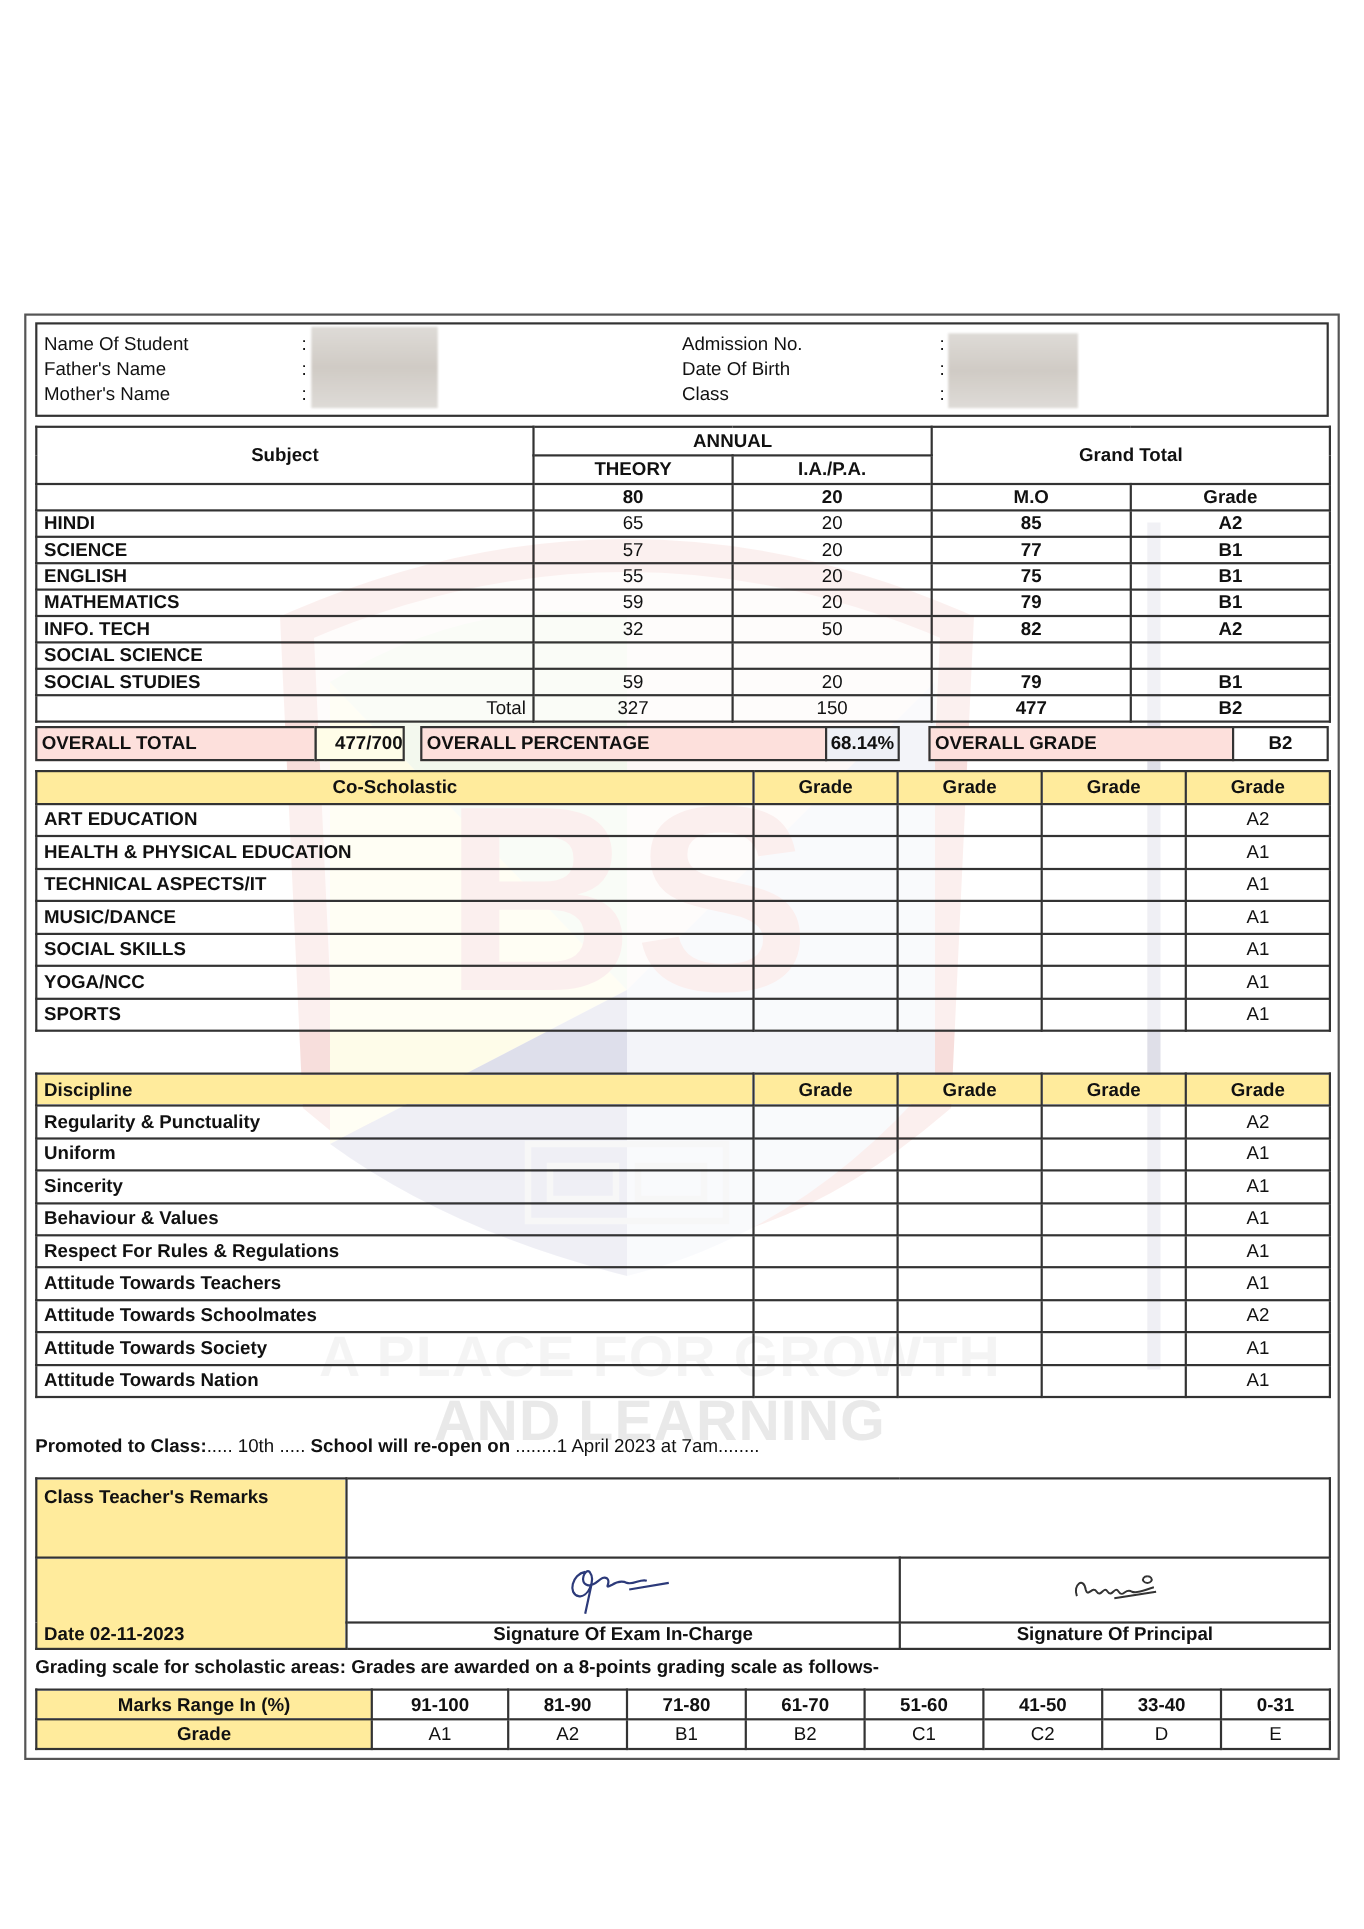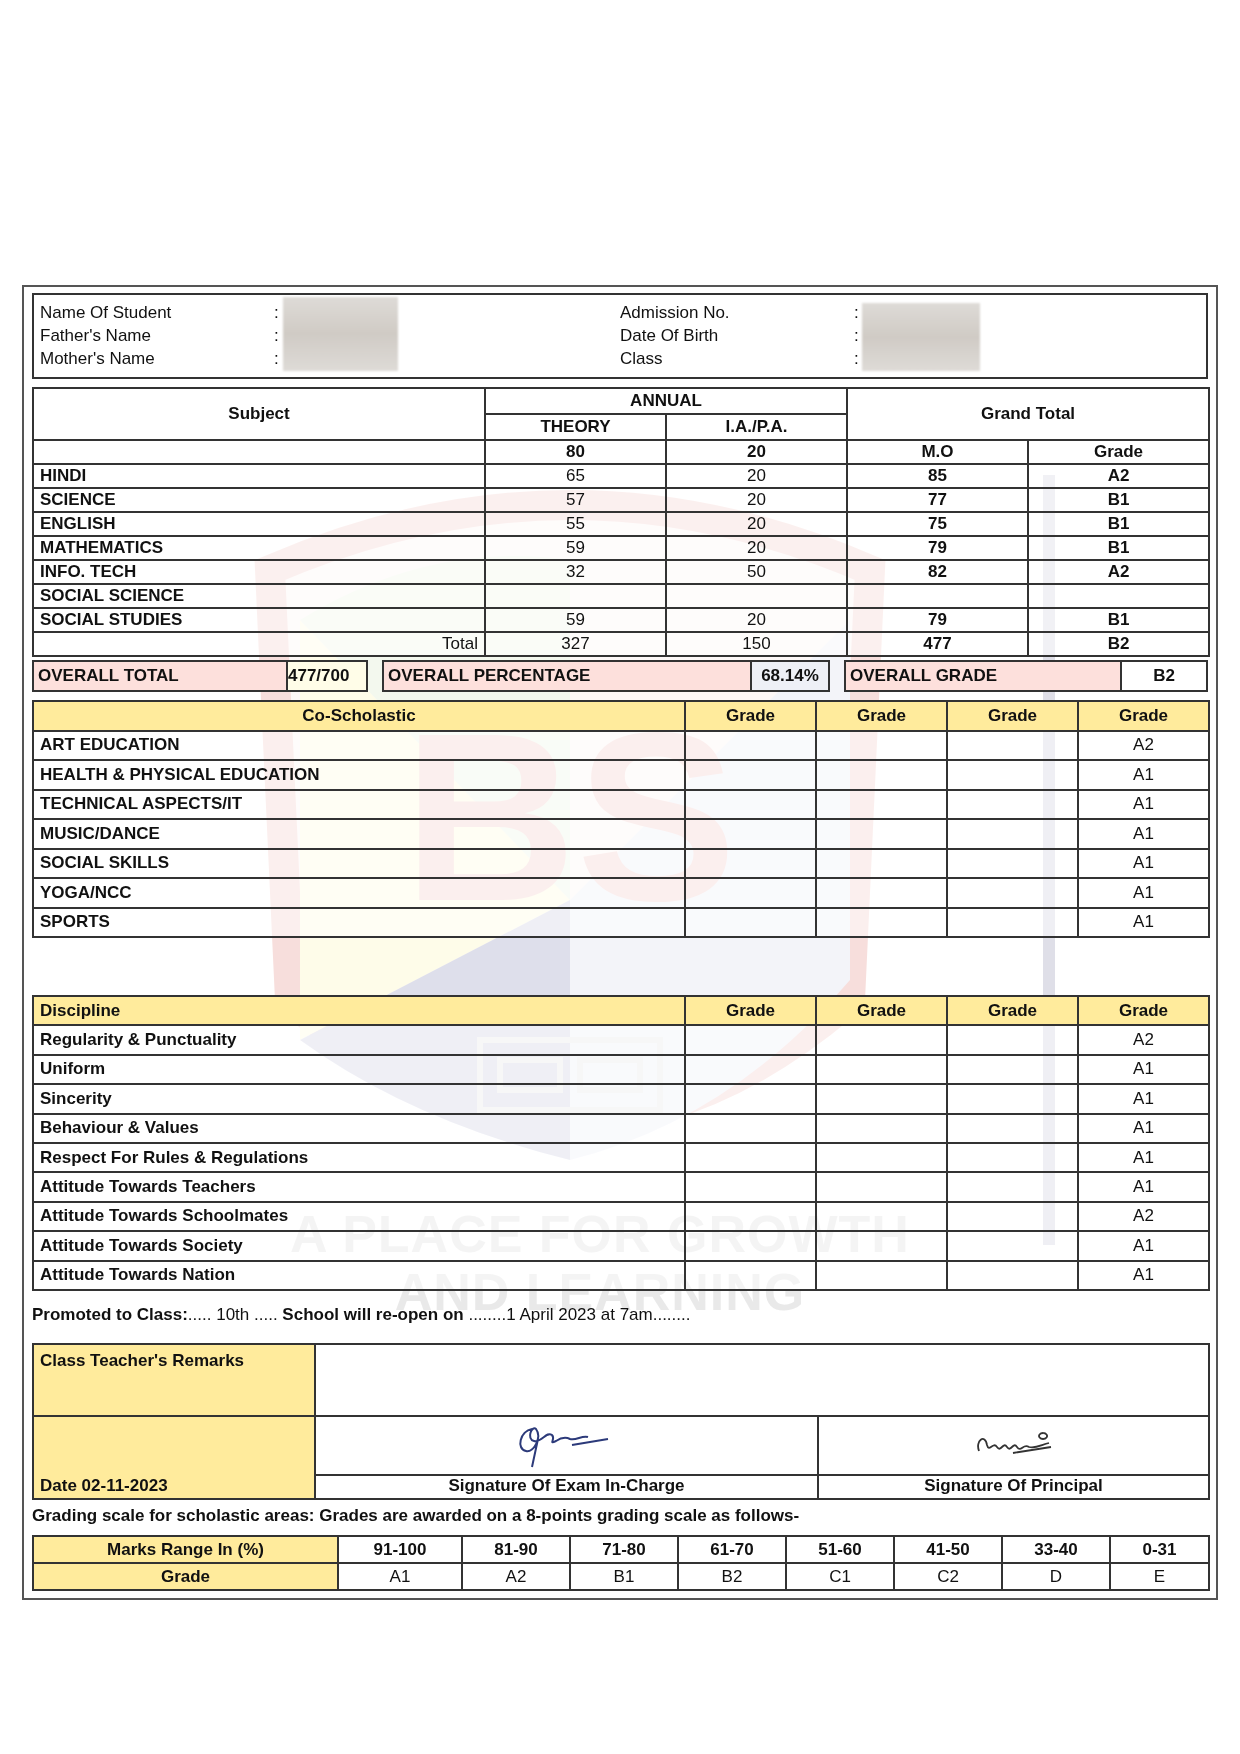--- a/index.html
+++ b/index.html
@@ -34,21 +34,21 @@
   #marks td { background: rgba(255,255,255,0.55); }
   #marks td.hdr { background: #fff; }
 
   .overall { position: absolute; top: 660px; height: 32px; border: 2px solid #333; font-size: 17px; font-weight: bold; line-height: 28px; }
 
   #cosch { left: 32px; top: 700px; width: 1176px; }
   #cosch td { height: 29.5px; background: rgba(255,255,255,0.5); }
   #cosch td.yellow { background: #ffeb9c; text-align: center; }
   #cosch td.gfinal { background: #fff; }
 
-  #disc { left: 32px; top: 995px; width: 1176px; }
+  #disc { left: 32px; top: 975px; width: 1176px; }
   #disc td { height: 29.4px; background: rgba(255,255,255,0.5); }
   #disc td.yellow { background: #ffeb9c; }
   #disc td.gfinal { background: #fff; }
 
   .promo { position: absolute; left: 32px; top: 1303px; font-size: 17px; line-height: 24px; white-space: nowrap; }
 
   #remarks { left: 32px; top: 1343px; width: 1176px; }
   #remarks td { vertical-align: top; }
 
   .grading-note { position: absolute; left: 32px; top: 1506px; font-size: 17px; font-weight: bold; white-space: nowrap; }
@@ -184,23 +184,23 @@
     <td class="r">Total</td>
     <td class="c">327</td>
     <td class="c">150</td>
     <td class="b c">477</td>
     <td class="b c">B2</td>
   </tr>
 </tbody>
   </table>
 
 <div class="overall pink" style="left:32px; width:256px; padding-left:4px;">OVERALL TOTAL</div>
-<div class="overall" style="left:286px; width:82px; text-align:left; background:#fffde8;">477/700</div>
+<div class="overall" style="left:286px; width:82px; text-align:right; background:#fffde8;">477/700</div>
 <div class="overall pink" style="left:382px; width:370px; padding-left:4px;">OVERALL PERCENTAGE</div>
-<div class="overall" style="left:750px; width:80px; text-align:center; background:#eef0f6;">68.14%</div>
+<div class="overall" style="left:750px; width:68px; text-align:center; background:#eef0f6;">68.14%</div>
 <div class="overall pink" style="left:844px; width:278px; padding-left:4px;">OVERALL GRADE</div>
 <div class="overall" style="left:1120px; width:88px; text-align:center; background:#fff;">B2</div>
 
 <table id="cosch">
   <colgroup>
       <col style="width:652px">
       <col style="width:131px">
       <col style="width:131px">
       <col style="width:131px">
       <col style="width:131px">

